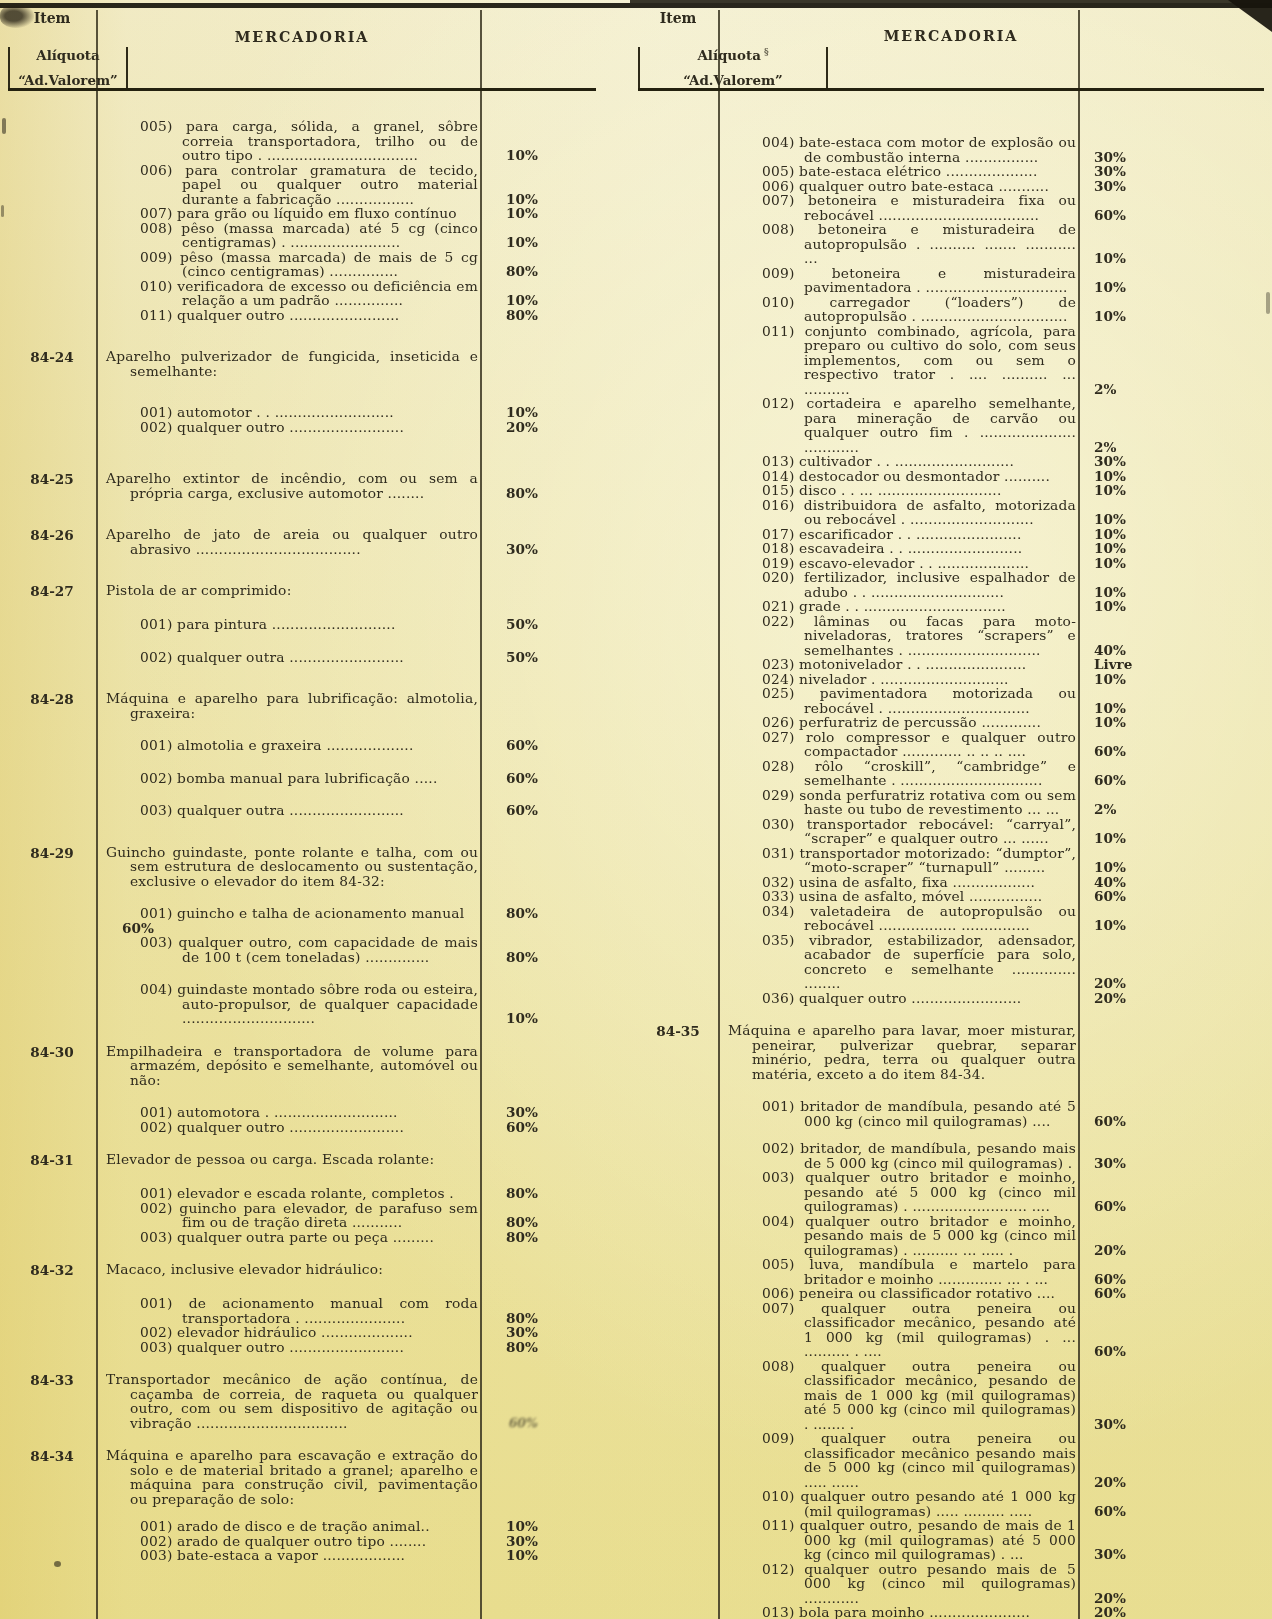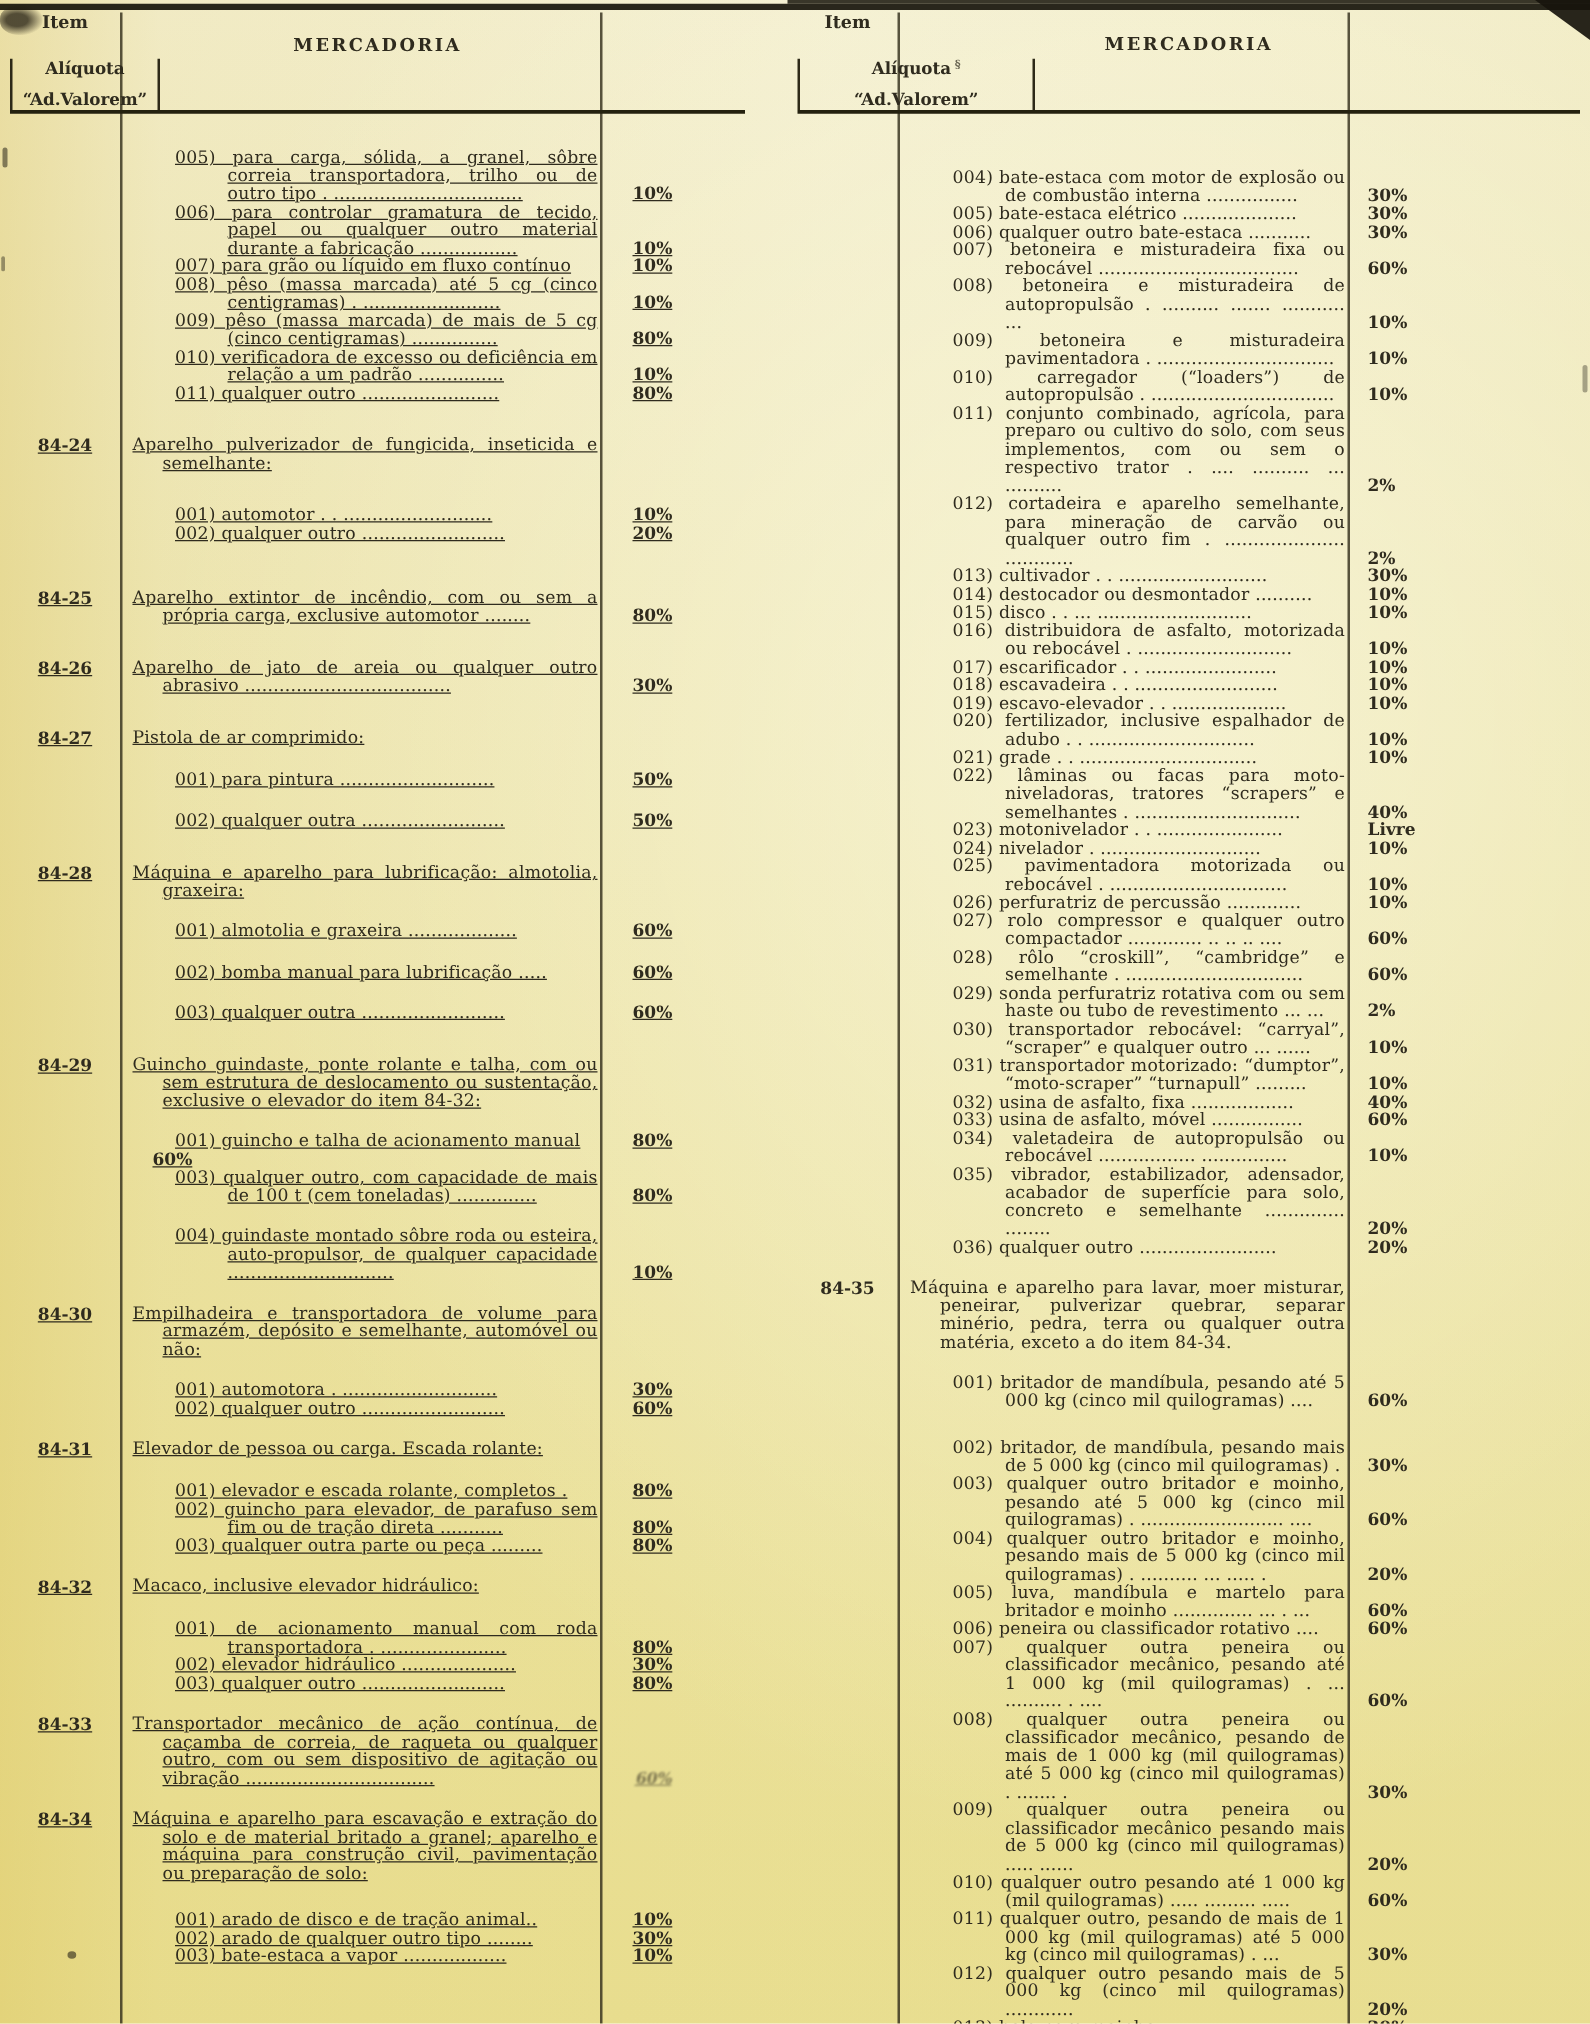--- a/index.html
+++ b/index.html
@@ -35,37 +35,37 @@
   .aliq-line{display:block;}
   .mark{font-size:9px;vertical-align:super;opacity:.7;margin-left:3px;}
 
   .vline{position:absolute;top:0;bottom:0;width:2px;background:#35301c;opacity:.82;}
   .left .vline.v1{left:88px;}
   .left .vline.v2{left:472px;}
   .right .vline.v1{left:80px;}
   .right .vline.v2{left:440px;}
 
   .tbody{position:relative;}
-  .left .tbody{padding-top:28px;text-decoration:underline;}
+  .left .tbody{padding-top:28px;}
   .right .tbody{padding-top:44px;}
 
   .row{display:flex;align-items:flex-start;}
   .code{font-weight:bold;font-size:13.6px;line-height:15px;text-align:center;padding-top:1px;}
   .left .code{width:88px;}
   .right .code{width:80px;}
   .desc{flex:1;font-size:13.8px;line-height:14.5px;text-align:justify;padding-right:2px;letter-spacing:.2px;}
   .row.head .desc{padding-left:34px;text-indent:-24px;}
   .row.sub  .desc{margin-left:44px;padding-left:42px;text-indent:-42px;}
   .rate{font-weight:bold;font-size:13.6px;line-height:14.5px;align-self:flex-end;white-space:nowrap;}
   .left .rate{width:116px;padding-left:26px;box-sizing:border-box;}
   .right .rate{width:186px;padding-left:16px;box-sizing:border-box;}
   .rate.smudge{filter:blur(1.1px);opacity:.6;transform:skewX(-10deg) scale(.92);}
 
   .sp0{margin-top:0;}
-  .sp2{margin-top:23px;}
+  .sp2{margin-top:13px;}
   .sp3{margin-top:18px;}
   .sp4{margin-top:27px;justify-content:space-between;}
   .sp5{margin-top:37px;}
 
   .blot{position:absolute;background:#17140c;}
   .blot-tr{right:0;top:0;width:44px;height:32px;clip-path:polygon(0 0,100% 0,100% 100%);opacity:.92;}
   .blot-tl{left:0;top:4px;width:34px;height:24px;border-radius:45%;opacity:.75;
            background:radial-gradient(ellipse at 40% 50%, #201b10 30%, rgba(32,27,16,0) 75%);}
   .tick1{left:2px;top:118px;width:4px;height:16px;opacity:.5;border-radius:2px;}
   .tick2{left:1px;top:205px;width:3px;height:12px;opacity:.4;border-radius:2px;}

